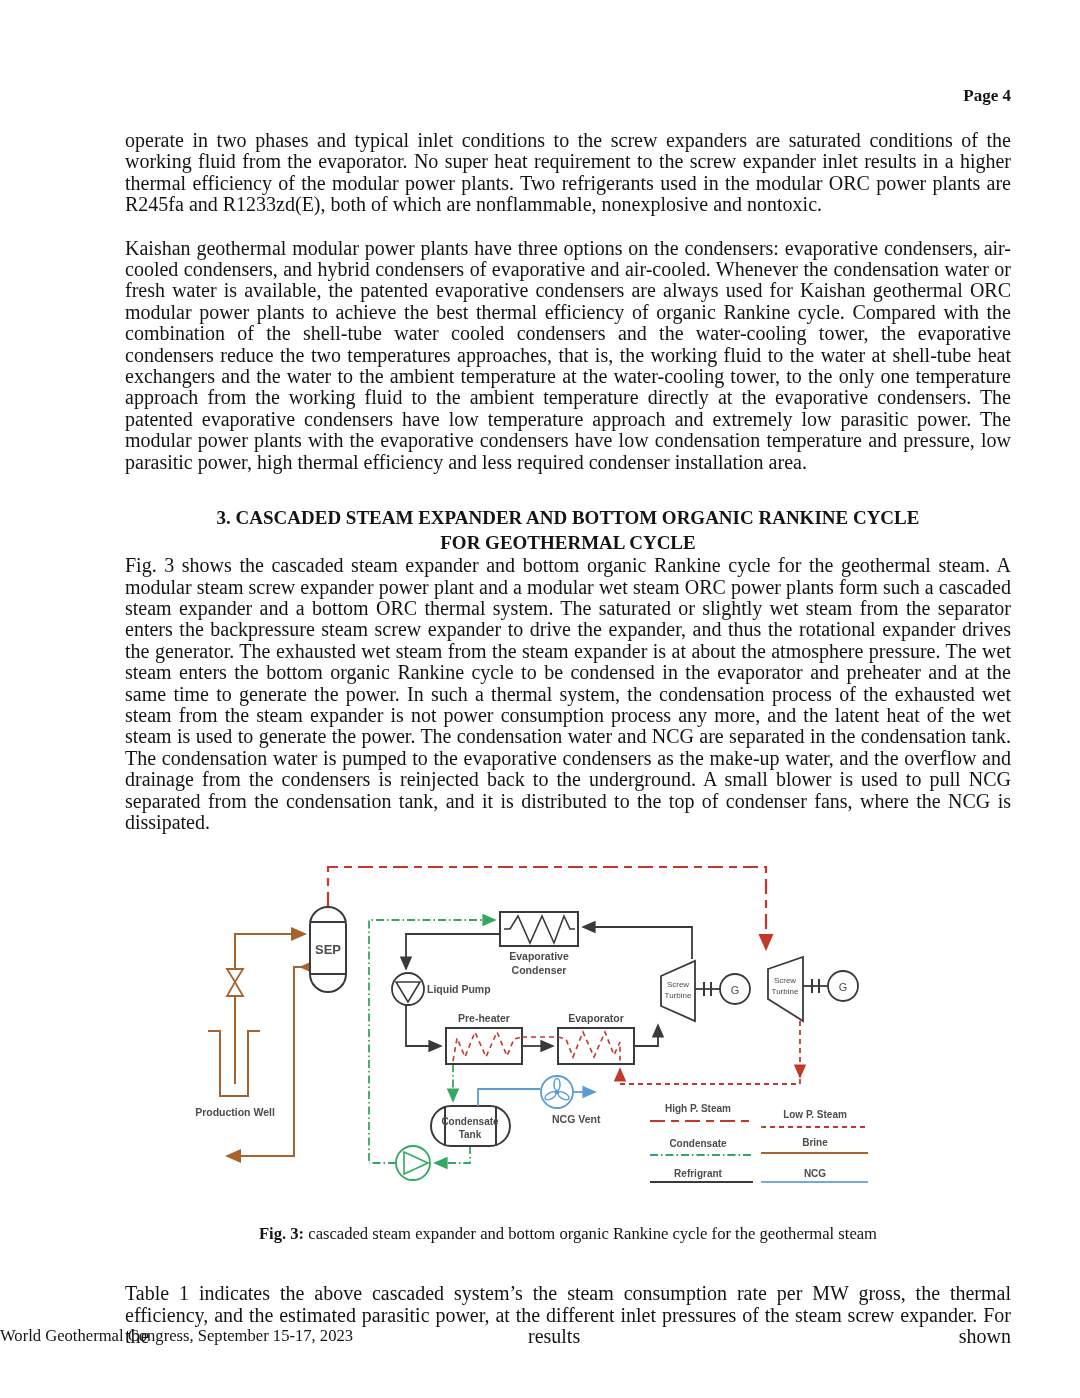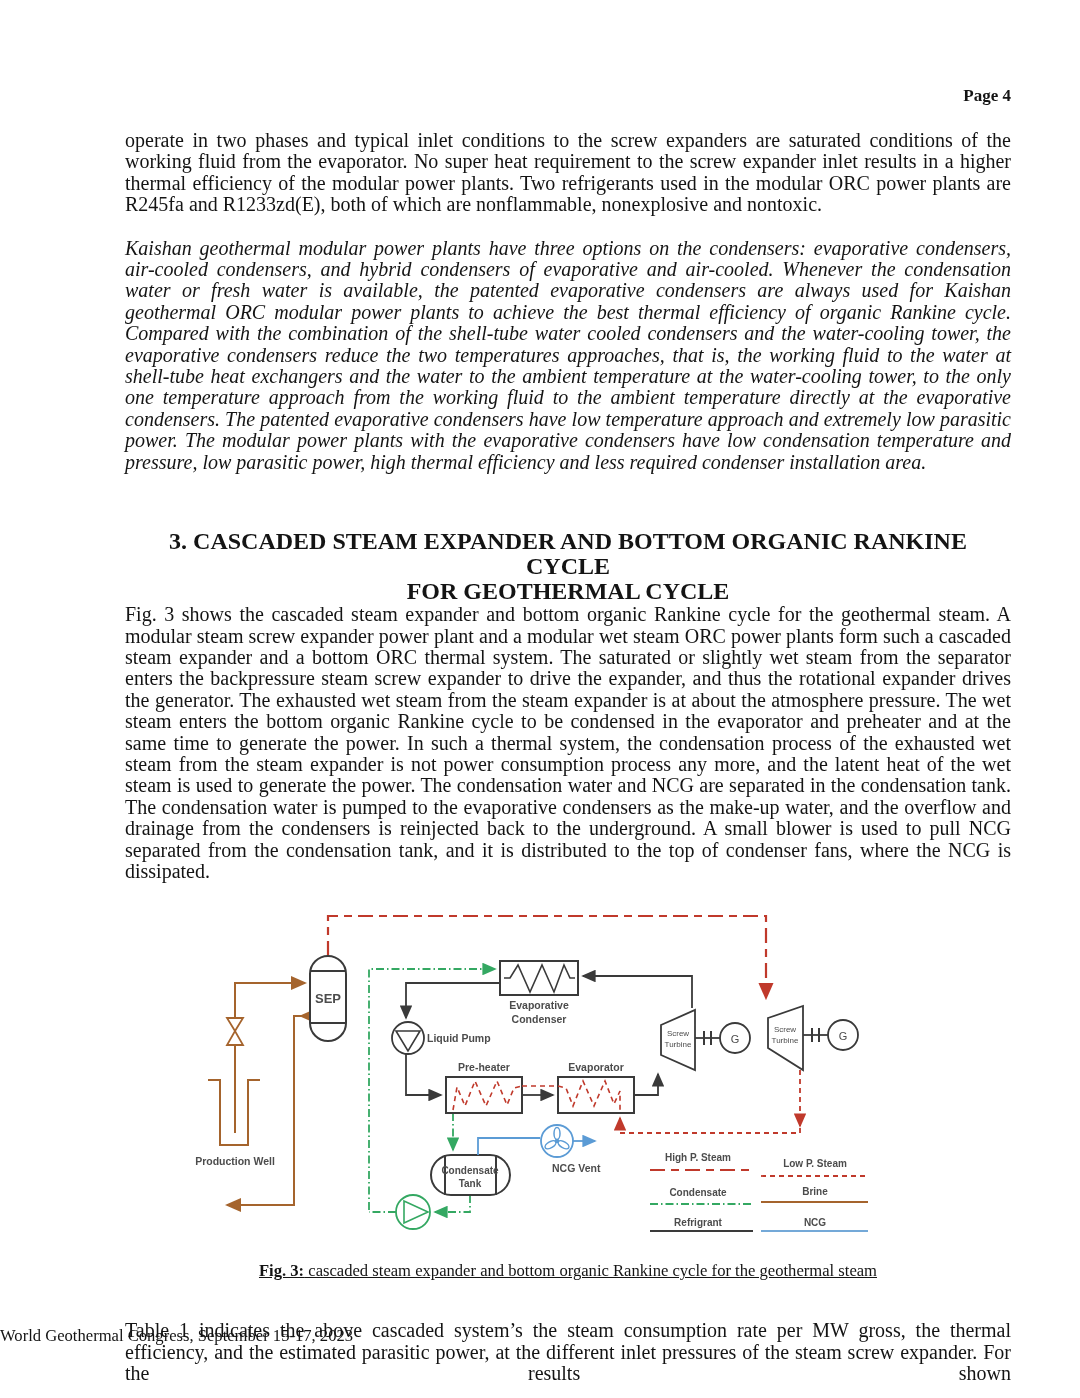--- a/index.html
+++ b/index.html
@@ -8,29 +8,29 @@
     font-family:"Liberation Serif","DejaVu Serif",serif;color:#141414;
   }
   .sheet{padding:86px 69px 0 125px;}
   .page-num{
     text-align:right;font-weight:bold;font-size:17px;line-height:20px;
   }
   p.body-text{
     font-size:20px;line-height:21.4px;text-align:justify;margin:0;
   }
   #para1{margin-top:24px;}
-  #para2{margin-top:22px;font-style:italic;}
+  #para2{margin-top:22px;}
   #para3{}
   #para4{margin-top:39px;text-align-last:justify;}
   .section-heading{
-    margin-top:56px;text-align:center;font-weight:bold;font-size:24px;line-height:25px;
+    margin-top:32px;text-align:center;font-weight:bold;font-size:19px;line-height:25px;
   }
   .figure-wrap{margin-top:26px;margin-left:33px;}
   .fig-caption{
-    margin-top:8px;text-align:center;font-size:16.6px;line-height:21px;text-decoration:underline;
+    margin-top:20px;text-align:center;font-size:16.6px;line-height:21px;
   }
   .fig-caption .cap-label{font-weight:bold;}
   .footer{
     position:absolute;left:0;bottom:52px;width:100%;text-align:left;
     font-size:16.6px;
   }
   svg text{font-family:"Liberation Sans","DejaVu Sans",sans-serif;fill:#4c4c4c;}
 </style>
 </head>
 <body>

